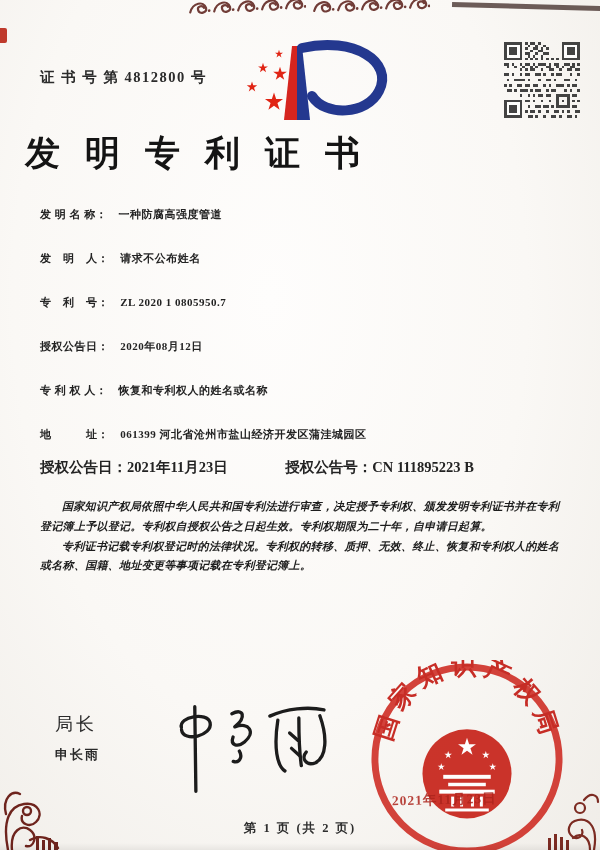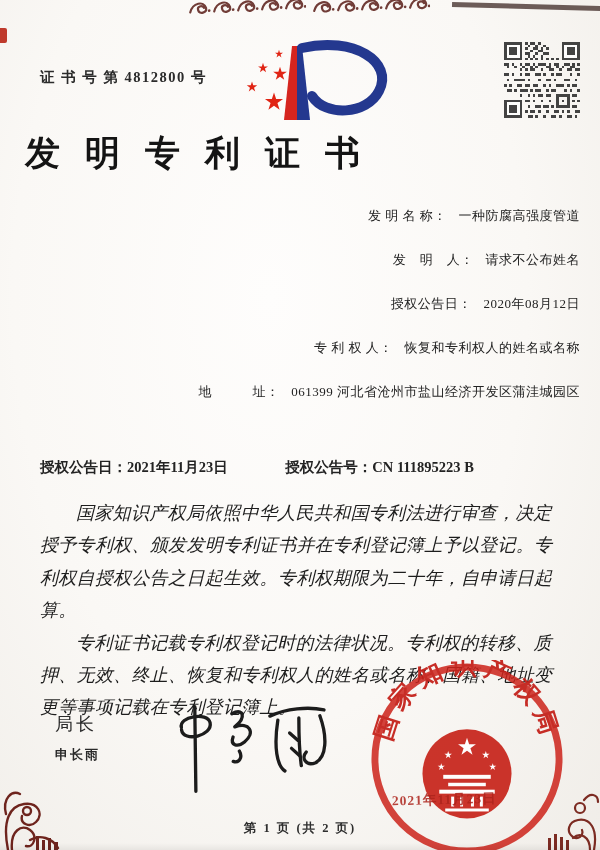--- a/index.html
+++ b/index.html
@@ -23,30 +23,30 @@
   
   .cert-no{ position:absolute; left:40px; top:40px; font-size:14.5px; font-weight:600;
             letter-spacing:1.5px; color:#2b2b2b;margin-top:28px; }
   .logo{ position:absolute; left:222px; top:34px; }
   .qr{ position:absolute; left:504px; top:42px; opacity:.88; }
   .title{ position:absolute; top:130px; left:0; width:600px; text-align:left;
           font-size:35px; font-weight:700; letter-spacing:25px; text-indent:25px;
           color:#141414; }
   
   .fields{ position:absolute; left:40px; top:207px; width:540px; }
-  .field-row{ height:26px; margin-bottom:18px; font-size:13px; font-weight:400;
-              color:#232323; letter-spacing:.5px; white-space:nowrap;text-align:right; }
+  .field-row{ height:26px; margin-bottom:18px; font-size:11px; font-weight:700;
+              color:#232323; letter-spacing:.5px; white-space:nowrap; }
   .field-row .flabel{ margin-right:8px; }
   .grant-row{ position:absolute; left:40px; top:458px; width:540px; font-size:14.5px;
               font-weight:600; color:#232323; white-space:nowrap; }
   .grant-row .pair2{ margin-left:54px; }
   
   .paras{ position:absolute; left:40px; top:497px; width:524px; }
-  .paras p{ font-size:18px; line-height:1.8; text-indent:2em; color:#1d1d1d;
-            font-style:italic; font-weight:400; letter-spacing:.3px; }
+  .paras p{ font-size:11px; line-height:1.8; text-indent:2em; color:#1d1d1d;
+            font-style:italic; font-weight:700; letter-spacing:.3px; }
   
   .sig-title{ position:absolute; left:55px; top:712px; font-size:18px; font-weight:400;
               letter-spacing:3px; color:#2a2a2a; }
   .sig-name{ position:absolute; left:55px; top:746px; font-size:13px; font-weight:700;
              letter-spacing:2px; color:#2a2a2a; }
   .sig-hand{ position:absolute; left:172px; top:692px; transform:rotate(-3deg); }
   
   .seal{ position:absolute; left:368px; top:660px; opacity:.94; }
   .seal-date{ position:absolute; left:392px; top:791px; font-size:13.5px; font-weight:700;
               color:#ad241c; letter-spacing:1px; transform:rotate(-1.5deg); opacity:.85; }
@@ -141,20 +141,24 @@
   <div class="title">发明专利证书</div>
 
   <div class="fields">
     <div class="field-row">
       <span class="flabel">发 明 名 称：</span>
       <span class="fvalue">一种防腐高强度管道</span>
     </div>
     <div class="field-row">
       <span class="flabel">发　明　人：</span>
       <span class="fvalue">请求不公布姓名</span>
+    </div>
+    <div class="field-row">
+      <span class="flabel">专　利　号：</span>
+      <span class="fvalue">ZL 2020 1 0805950.7</span>
     </div>
     <div class="field-row">
       <span class="flabel">授权公告日：</span>
       <span class="fvalue">2020年08月12日</span>
     </div>
     <div class="field-row">
       <span class="flabel">专 利 权 人：</span>
       <span class="fvalue">恢复和专利权人的姓名或名称</span>
     </div>
     <div class="field-row">

